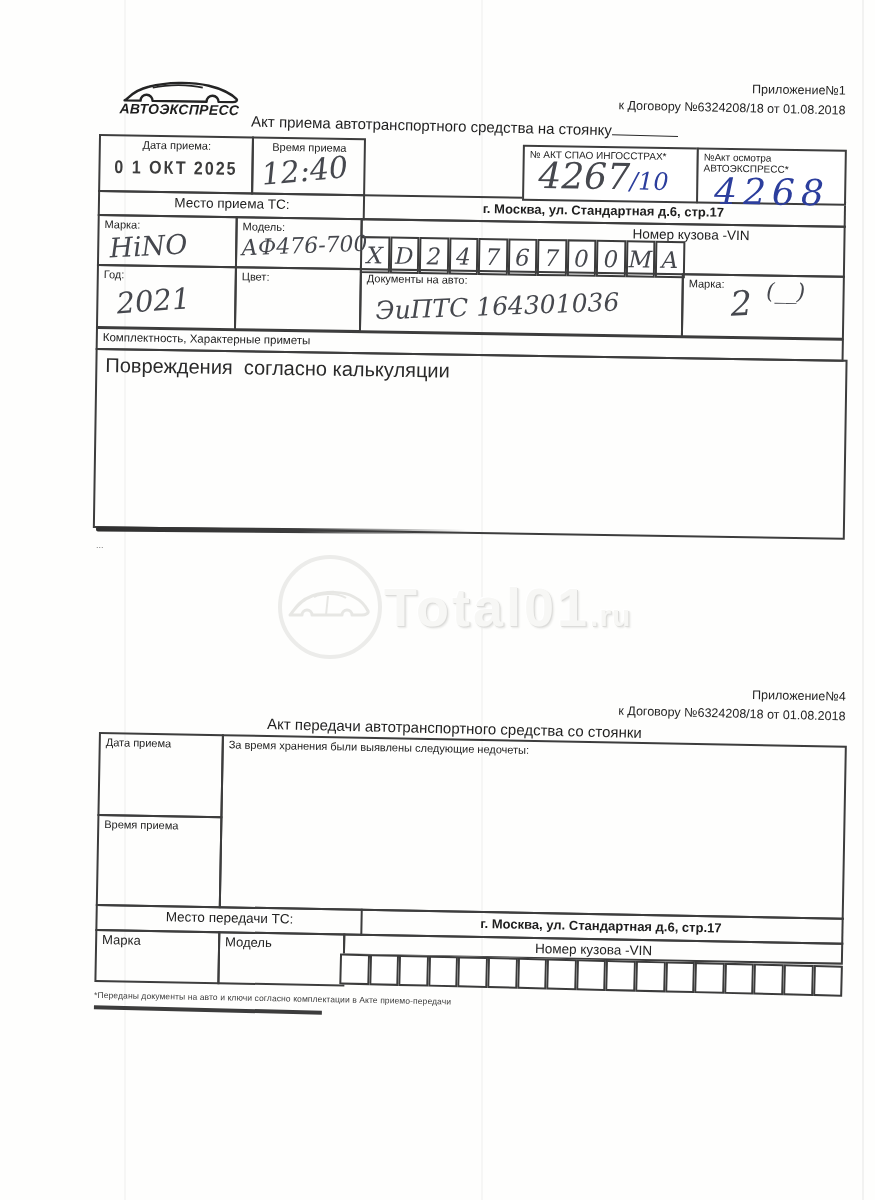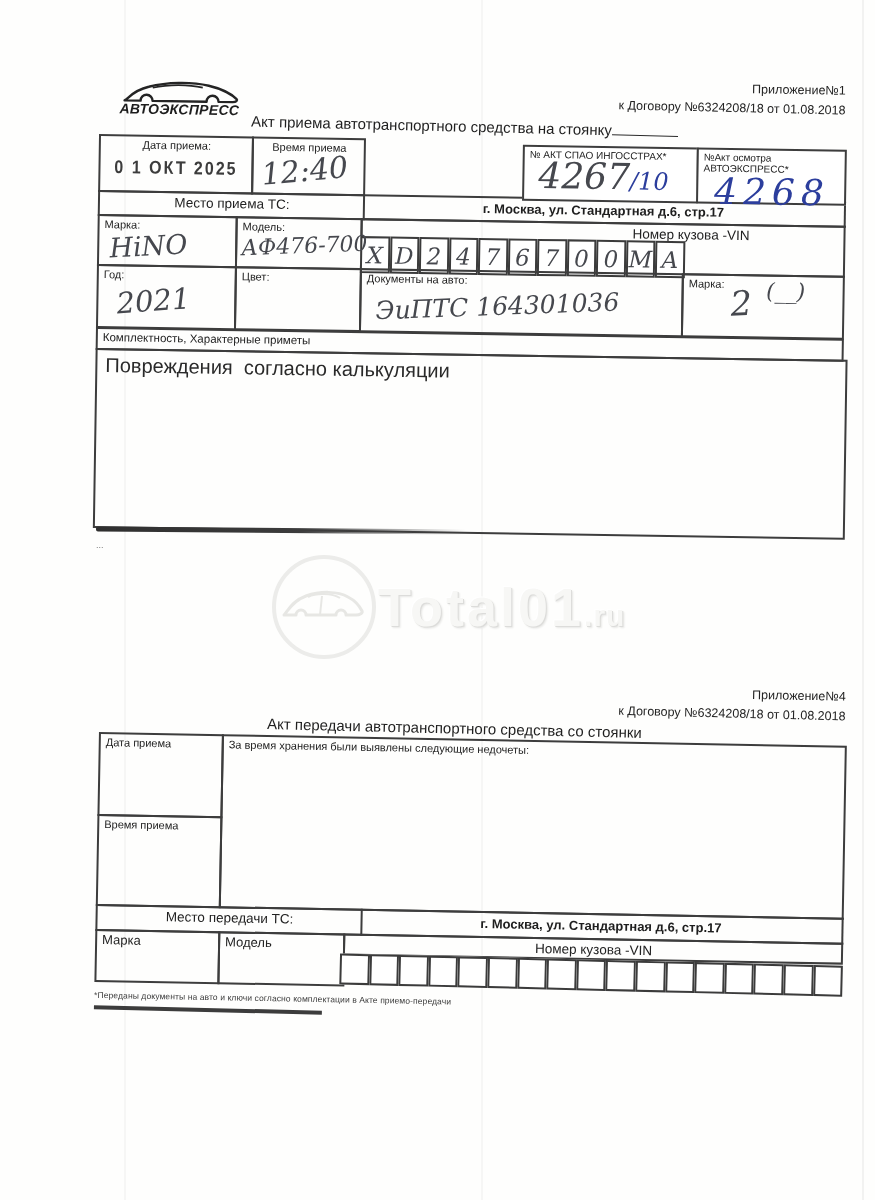--- a/index.html
+++ b/index.html
@@ -60,21 +60,21 @@
   .footnote{position:absolute;font-size:8.5px;color:#3a3a3a;letter-spacing:.1px;}
   .partial-line{position:absolute;background:#3c3c3c;}
 
   
   .artifact-line{position:absolute;left:96px;top:528px;width:370px;height:5px;
     background:linear-gradient(to right,#2f2f2f 0%,#3c3c3c 55%,rgba(60,60,60,0) 100%);
     transform:rotate(0.5deg);border-radius:2px;}
   .artifact-dots{position:absolute;left:96px;top:540px;font-size:9px;color:#777;}
 
   
-  .watermark{position:absolute;left:272px;top:552px;width:350px;height:110px;display:flex;align-items:center;}
+  .watermark{position:absolute;left:278px;top:552px;width:350px;height:110px;display:flex;align-items:center;}
   .wm-circle{width:96px;height:96px;border:4px solid #ececea;border-radius:50%;position:relative;flex:none;}
   .wm-circle svg{position:absolute;left:4px;top:24px;}
   .wm-text{font-size:54px;font-weight:bold;color:#f7f7f5;letter-spacing:3px;
     text-shadow:1px 1px 0 #dcdcda, 2px 2px 2px #e7e7e5, -1px -1px 0 #ffffff;margin-left:2px;}
   .wm-suffix{font-size:30px;letter-spacing:1px;}
 </style>
 </head>
 <body>
 
 <div class="page">

